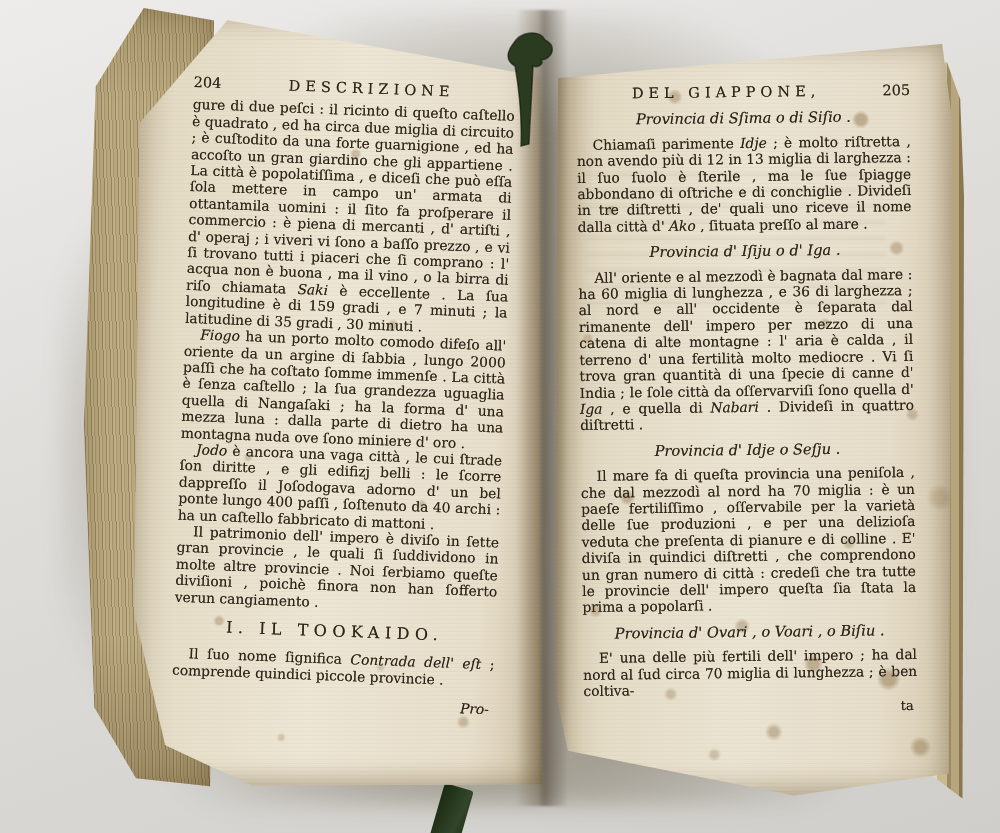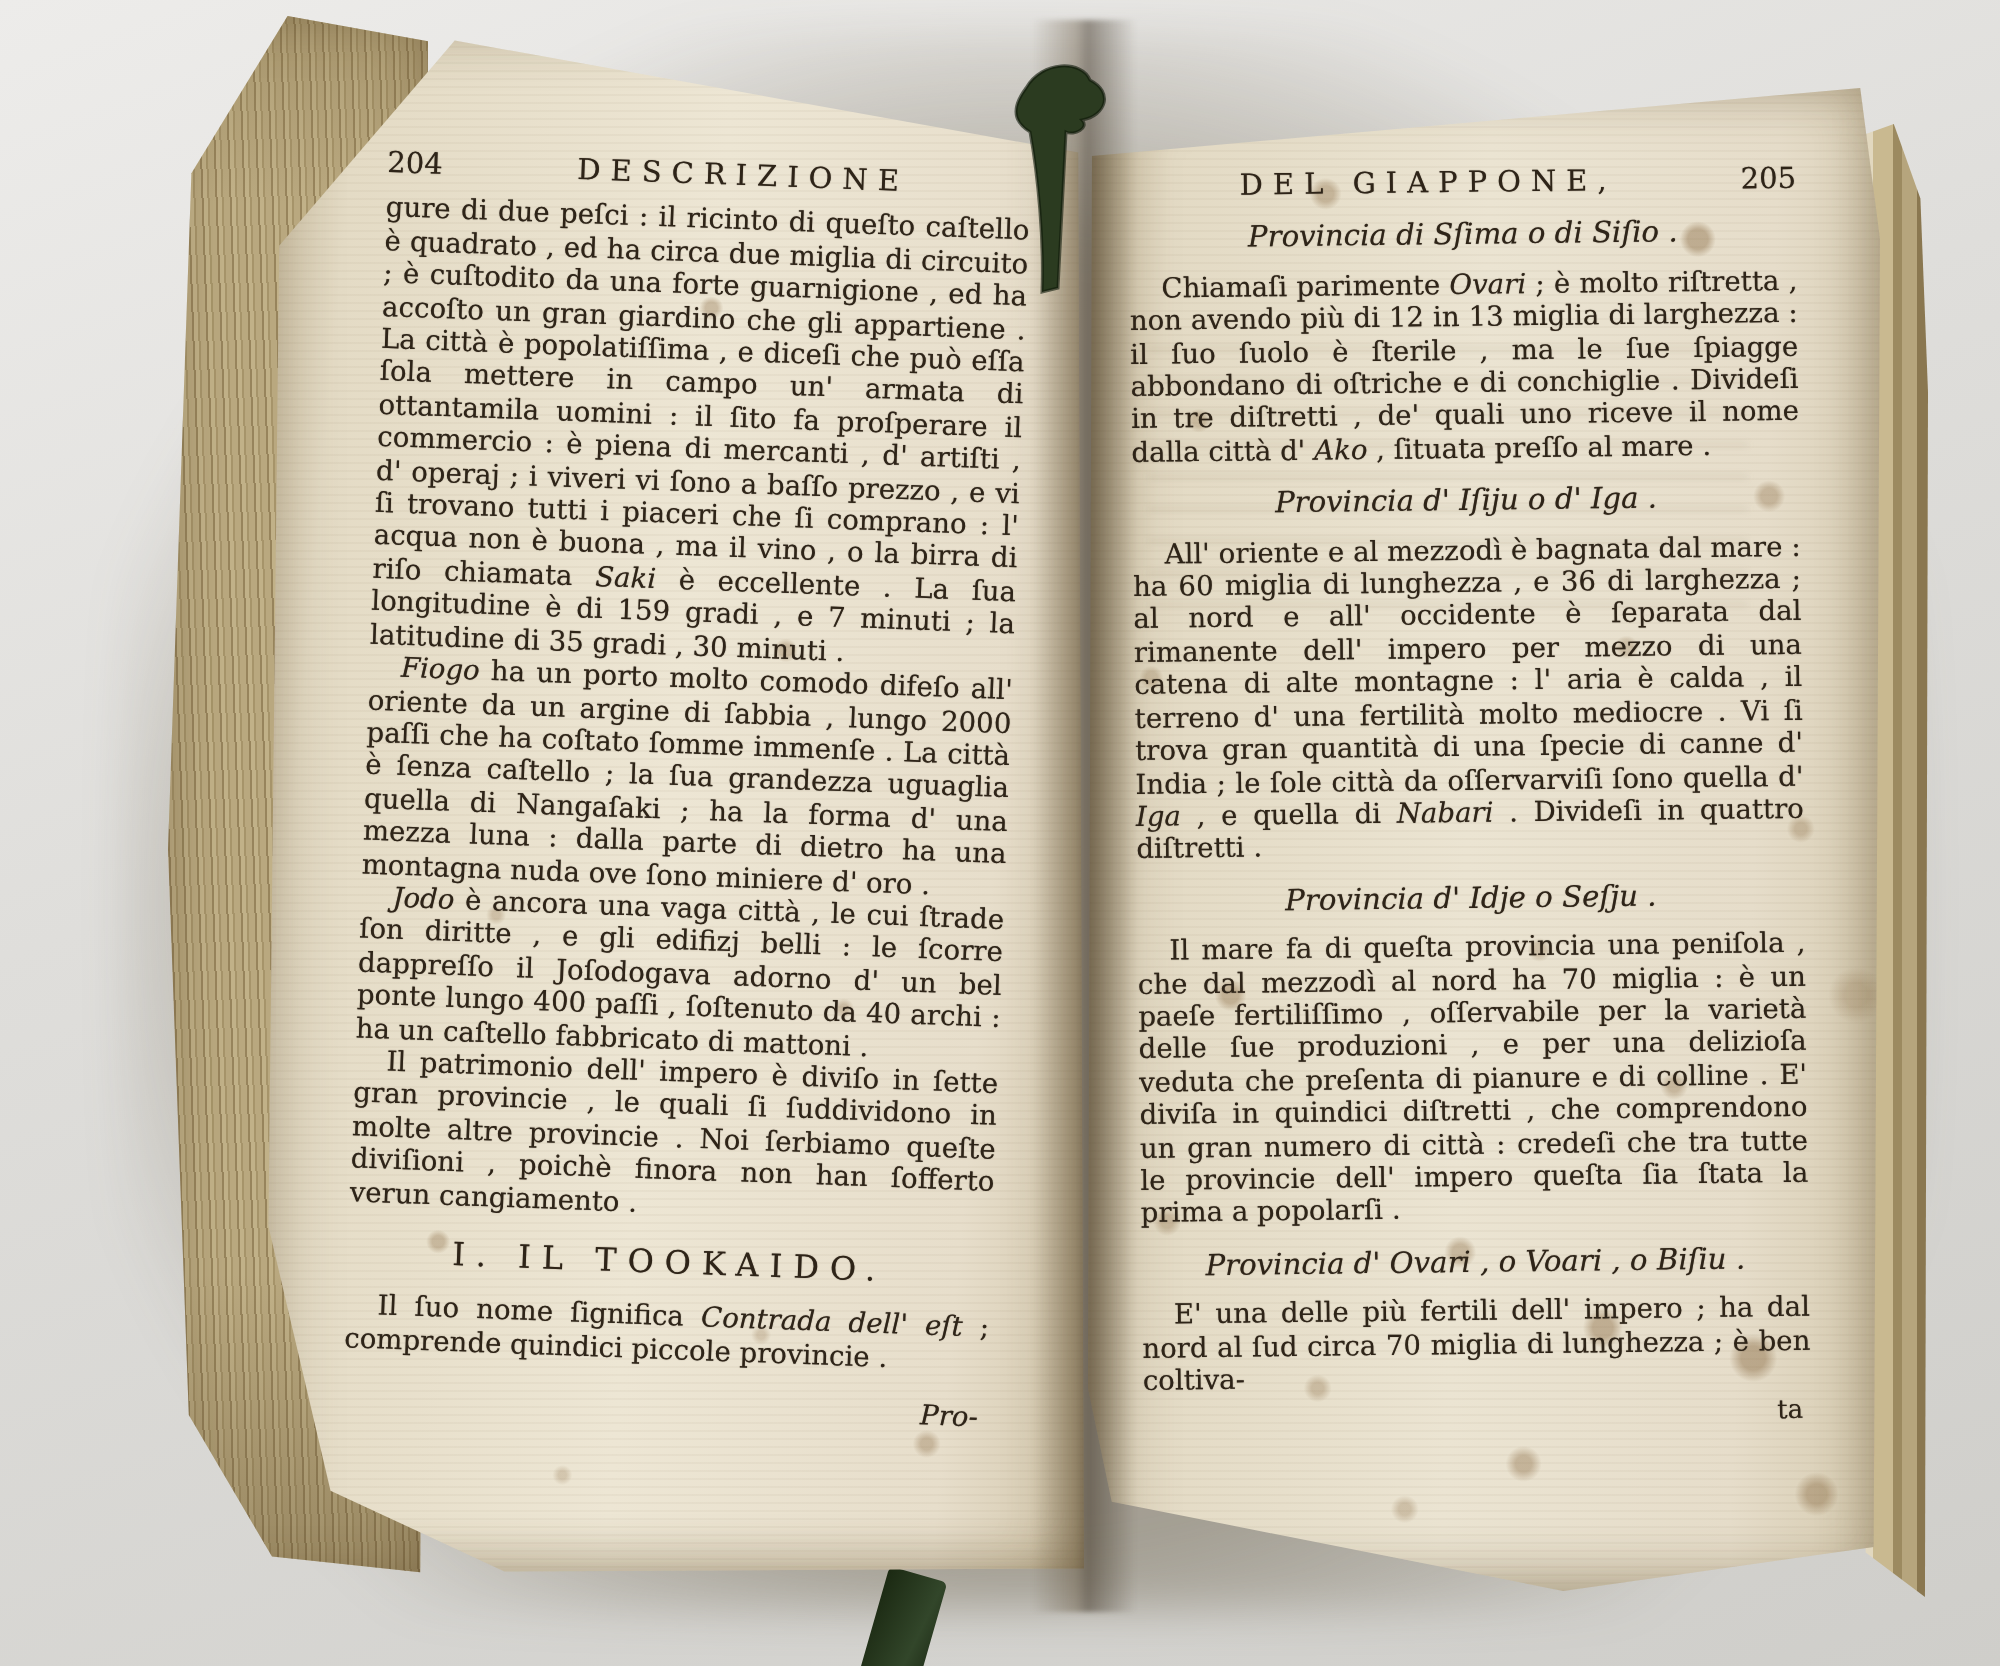--- a/index.html
+++ b/index.html
@@ -46,21 +46,21 @@
       radial-gradient(circle at 71% 63%,rgba(124,90,48,.28) 0 2px,rgba(124,90,48,0) 5px),
       radial-gradient(circle at 22% 78%,rgba(124,90,48,.30) 0 3px,rgba(124,90,48,0) 6px),
       radial-gradient(circle at 61% 84%,rgba(124,90,48,.22) 0 2px,rgba(124,90,48,0) 5px),
       radial-gradient(circle at 81% 91%,rgba(124,90,48,.30) 0 3px,rgba(124,90,48,0) 7px),
       radial-gradient(circle at 37% 93%,rgba(124,90,48,.22) 0 2px,rgba(124,90,48,0) 5px),
       repeating-linear-gradient(0deg,rgba(120,100,70,.05) 0 1px,rgba(0,0,0,0) 1px 4px),
       linear-gradient(95deg,#cdc1a5 0%,#e4dbc5 11%,#ede6d4 50%,#e7decb 84%,#d2c6ab 100%);
     box-shadow:inset -16px 0 26px rgba(96,76,40,.22),inset 14px 0 30px rgba(96,76,40,.25),inset 0 -14px 22px rgba(96,76,40,.2);
   }
   .page-right{
-    left:544px;top:44px;width:396px;height:756px;
+    left:556px;top:44px;width:396px;height:756px;
     clip-path:polygon(0.5% 4.5%,97.5% 0%,100% 10%,99.2% 96.5%,60% 99.4%,3% 93.5%,0% 86%);
     background:
       radial-gradient(circle at 30% 7%,rgba(124,90,48,.32) 0 4px,rgba(124,90,48,0) 8px),
       radial-gradient(circle at 77% 10%,rgba(124,90,48,.38) 0 5px,rgba(124,90,48,0) 9px),
       radial-gradient(circle at 14% 22%,rgba(124,90,48,.26) 0 3px,rgba(124,90,48,0) 6px),
       radial-gradient(circle at 86% 27%,rgba(124,90,48,.30) 0 4px,rgba(124,90,48,0) 8px),
       radial-gradient(circle at 8% 39%,rgba(124,90,48,.24) 0 3px,rgba(124,90,48,0) 6px),
       radial-gradient(circle at 68% 37%,rgba(124,90,48,.25) 0 3px,rgba(124,90,48,0) 6px),
       radial-gradient(circle at 90% 49%,rgba(124,90,48,.28) 0 3px,rgba(124,90,48,0) 7px),
       radial-gradient(circle at 18% 60%,rgba(124,90,48,.34) 0 4px,rgba(124,90,48,0) 8px),
@@ -140,21 +140,21 @@
 
   <div class="page page-right">
     <div class="show-through"></div>
     <div class="textblock text-right">
       <div class="header-row r">
         <span></span>
         <span class="running-header">DEL GIAPPONE,</span>
         <span class="pagenum right">205</span>
       </div>
       <div class="sec-heading">Provincia di Sſima o di Siſio .</div>
-      <p class="para"><span>Chiamaſi parimente </span><span class="it">Ovari</span><span> ; è molto riſtretta , non avendo più di 12 in 13 miglia di larghezza : il ſuo ſuolo è ſterile , ma le ſue ſpiagge abbondano di oſtriche e di conchiglie . Divideſi in tre diſtretti , de' quali uno riceve il nome dalla città d' </span><span class="it">Ako</span><span> , ſituata preſſo al mare .</span></p>
+      <p class="para"><span>Chiamaſi parimente </span><span class="it">Idje</span><span> ; è molto riſtretta , non avendo più di 12 in 13 miglia di larghezza : il ſuo ſuolo è ſterile , ma le ſue ſpiagge abbondano di oſtriche e di conchiglie . Divideſi in tre diſtretti , de' quali uno riceve il nome dalla città d' </span><span class="it">Ako</span><span> , ſituata preſſo al mare .</span></p>
       <div class="sec-heading">Provincia d' Iſiju o d' Iga .</div>
       <p class="para"><span>All' oriente e al mezzodì è bagnata dal mare : ha 60 miglia di lunghezza , e 36 di larghezza ; al nord e all' occidente è ſeparata dal rimanente dell' impero per mezzo di una catena di alte montagne : l' aria è calda , il terreno d' una fertilità molto mediocre . Vi ſi trova gran quantità di una ſpecie di canne d' India ; le ſole città da oſſervarviſi ſono quella d' </span><span class="it">Iga</span><span> , e quella di </span><span class="it">Nabari</span><span> . Divideſi in quattro diſtretti .</span></p>
       <div class="sec-heading">Provincia d' Idje o Seſju .</div>
       <p class="para"><span>Il mare fa di queſta provincia una peniſola , che dal mezzodì al nord ha 70 miglia : è un paeſe fertiliſſimo , oſſervabile per la varietà delle ſue produzioni , e per una delizioſa veduta che preſenta di pianure e di colline . E' diviſa in quindici diſtretti , che comprendono un gran numero di città : credeſi che tra tutte le provincie dell' impero queſta ſia ſtata la prima a popolarſi .</span></p>
       <div class="sec-heading">Provincia d' Ovari , o Voari , o Biſiu .</div>
       <p class="para"><span>E' una delle più fertili dell' impero ; ha dal nord al ſud circa 70 miglia di lunghezza ; è ben coltiva-</span></p>
       <div class="catchword roman">ta</div>
     </div>
   </div>
 

